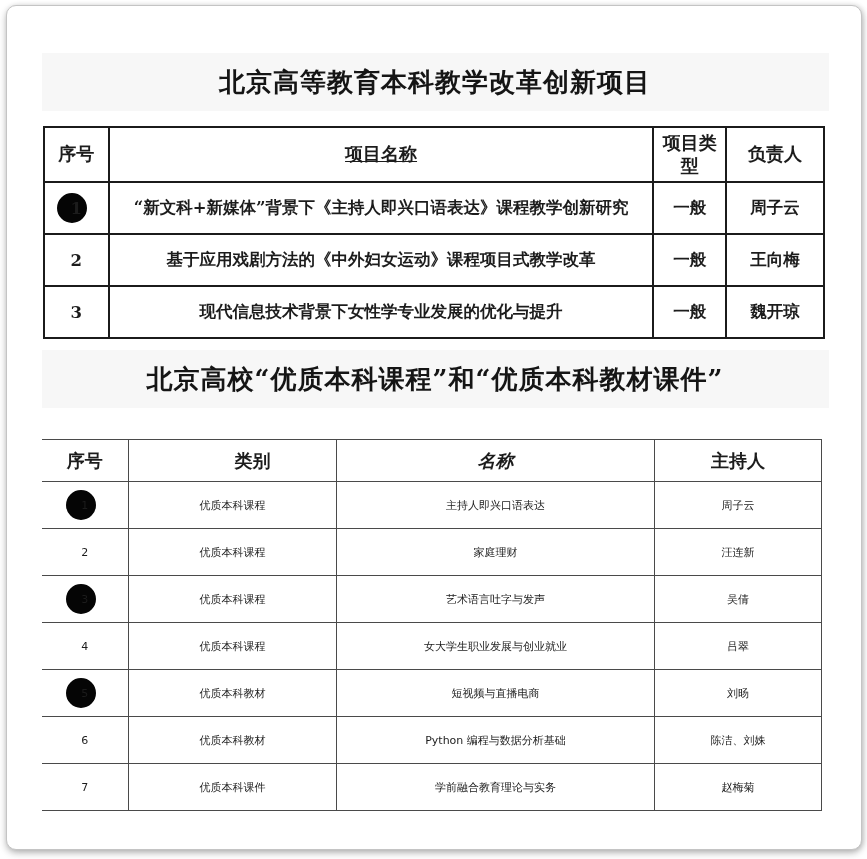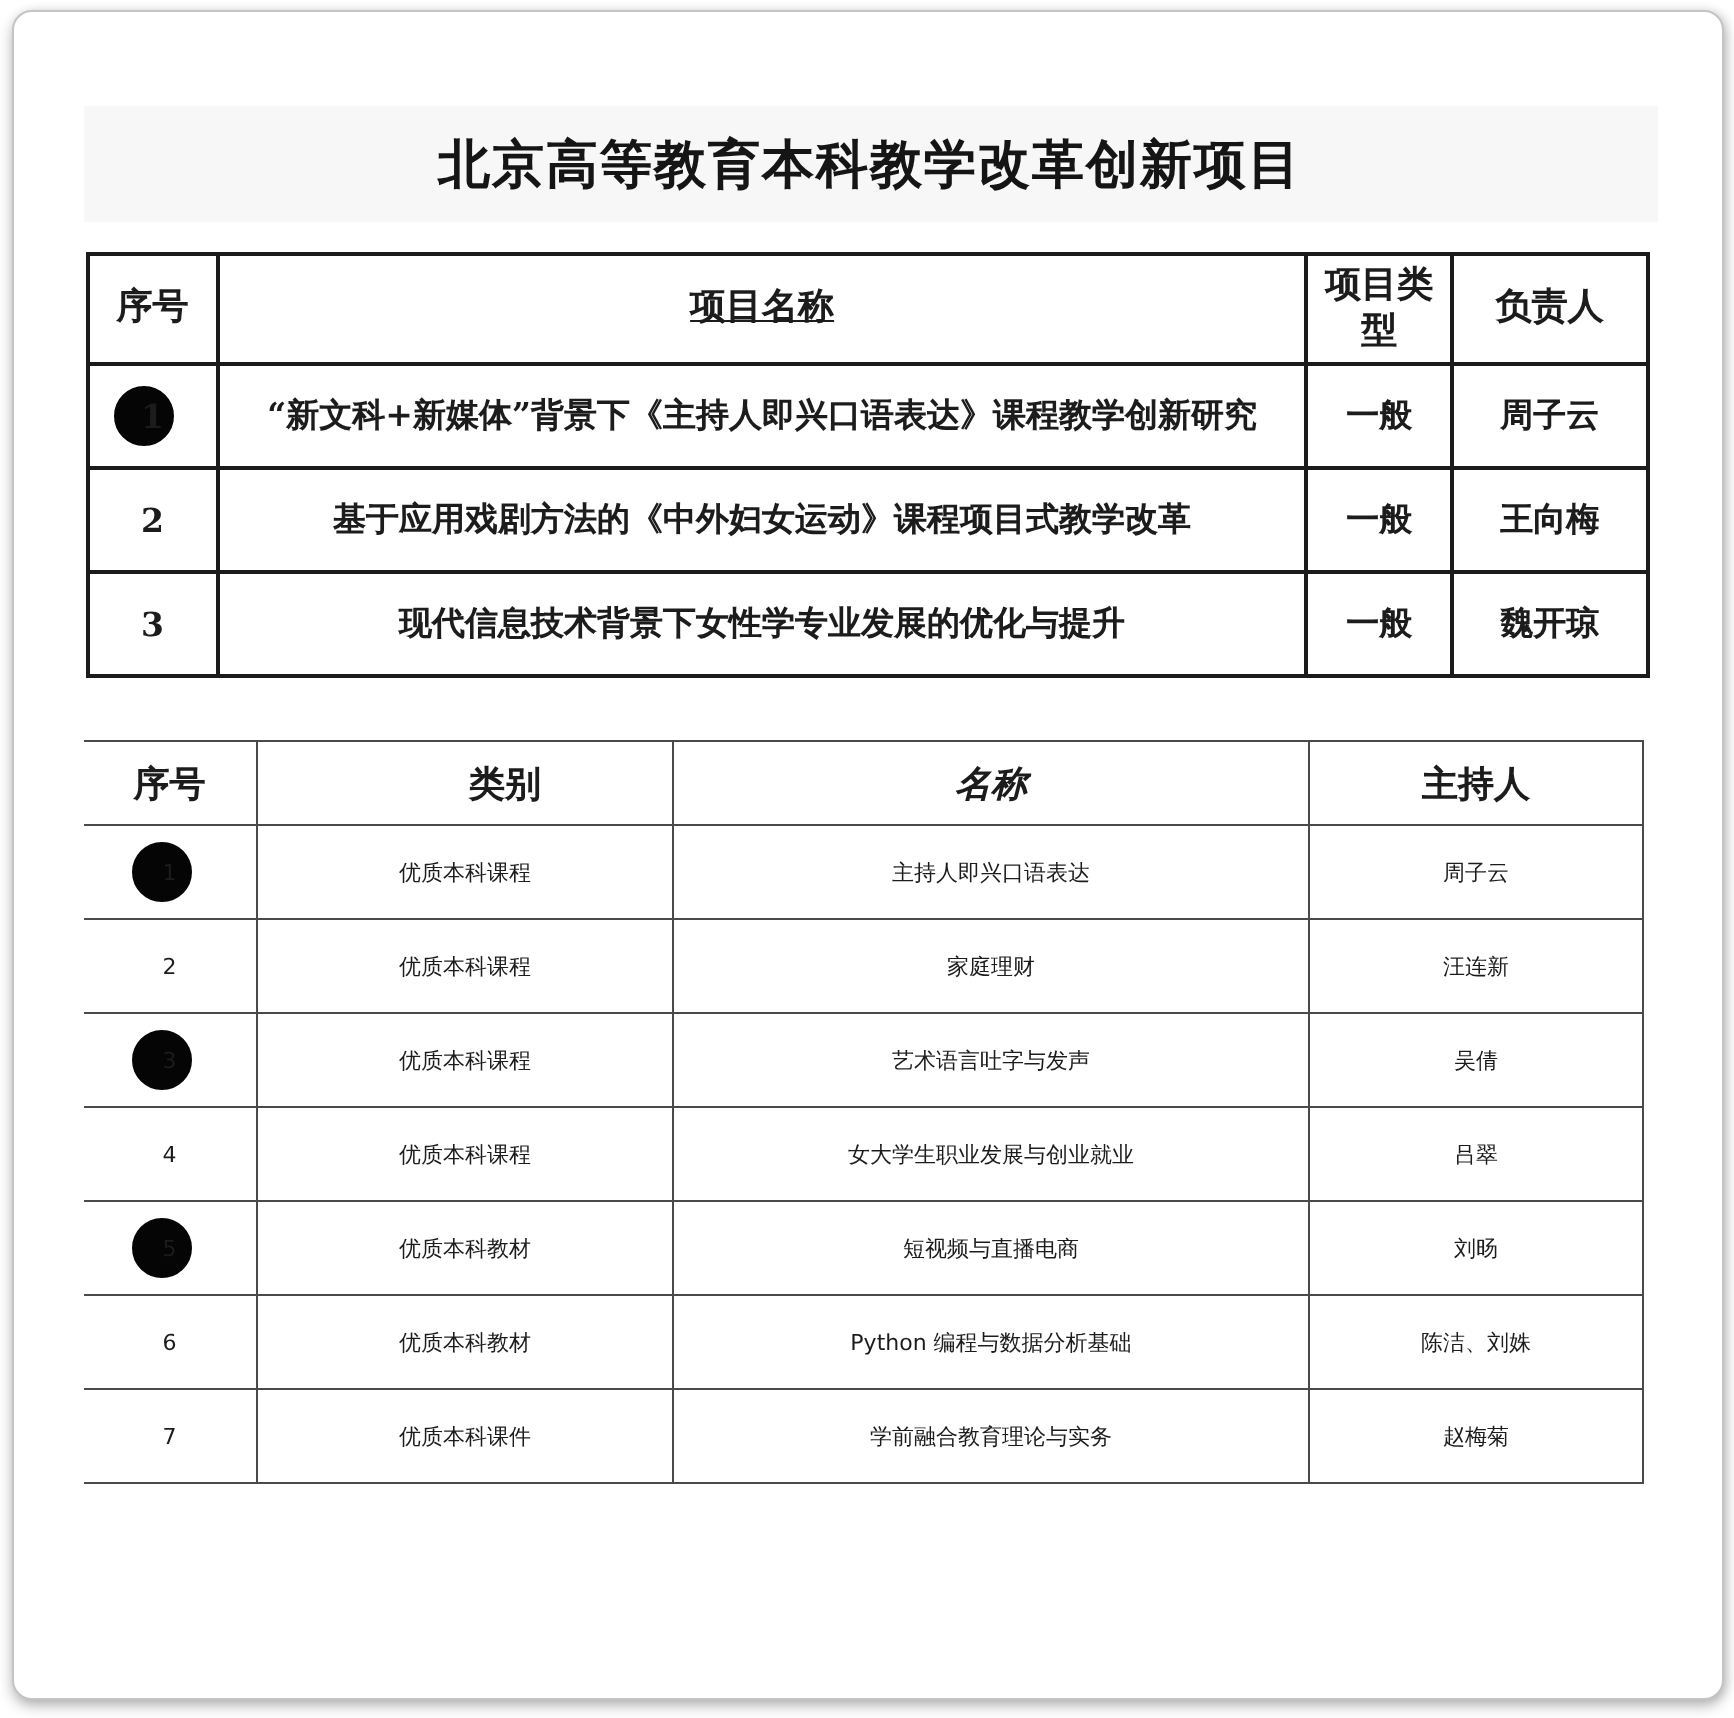--- a/index.html
+++ b/index.html
@@ -131,20 +131,21 @@
       
       <span class="num">3</span>
     </td>
     <td>现代信息技术背景下女性学专业发展的优化与提升</td>
     <td>一般</td>
     <td>魏开琼</td>
   </tr>
 </tbody>
   </table>
 
+  <div class="title-strip strip2">北京高校“优质本科课程”和“优质本科教材课件”</div>
 
   <table class="t2">
     <thead>
       <tr>
         <th class="w-no">序号</th>
         <th class="w-cat">类别</th>
         <th class="w-name">名称</th>
         <th class="w-host">主持人</th>
       </tr>
     </thead>

